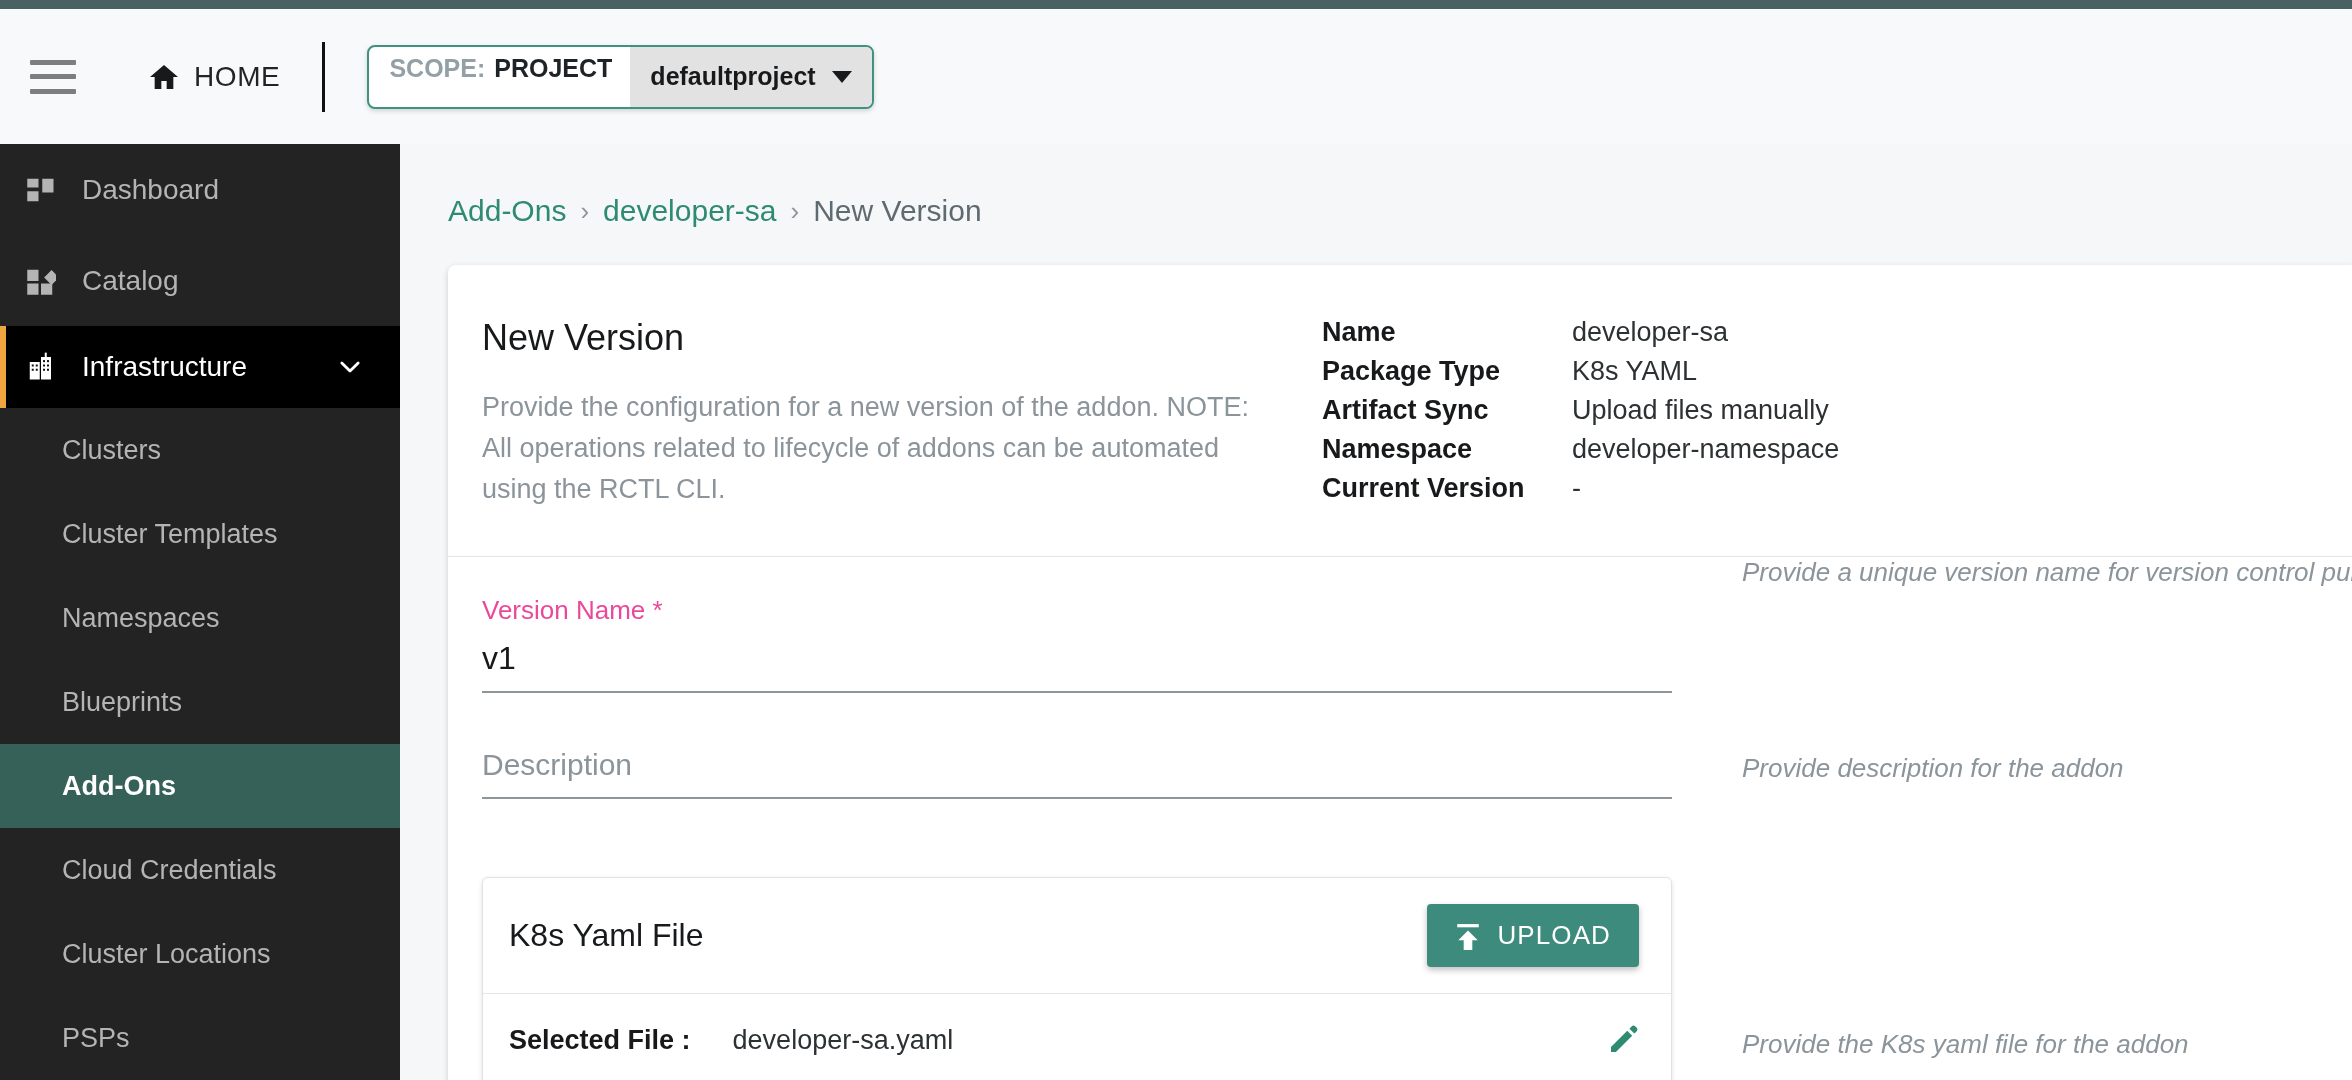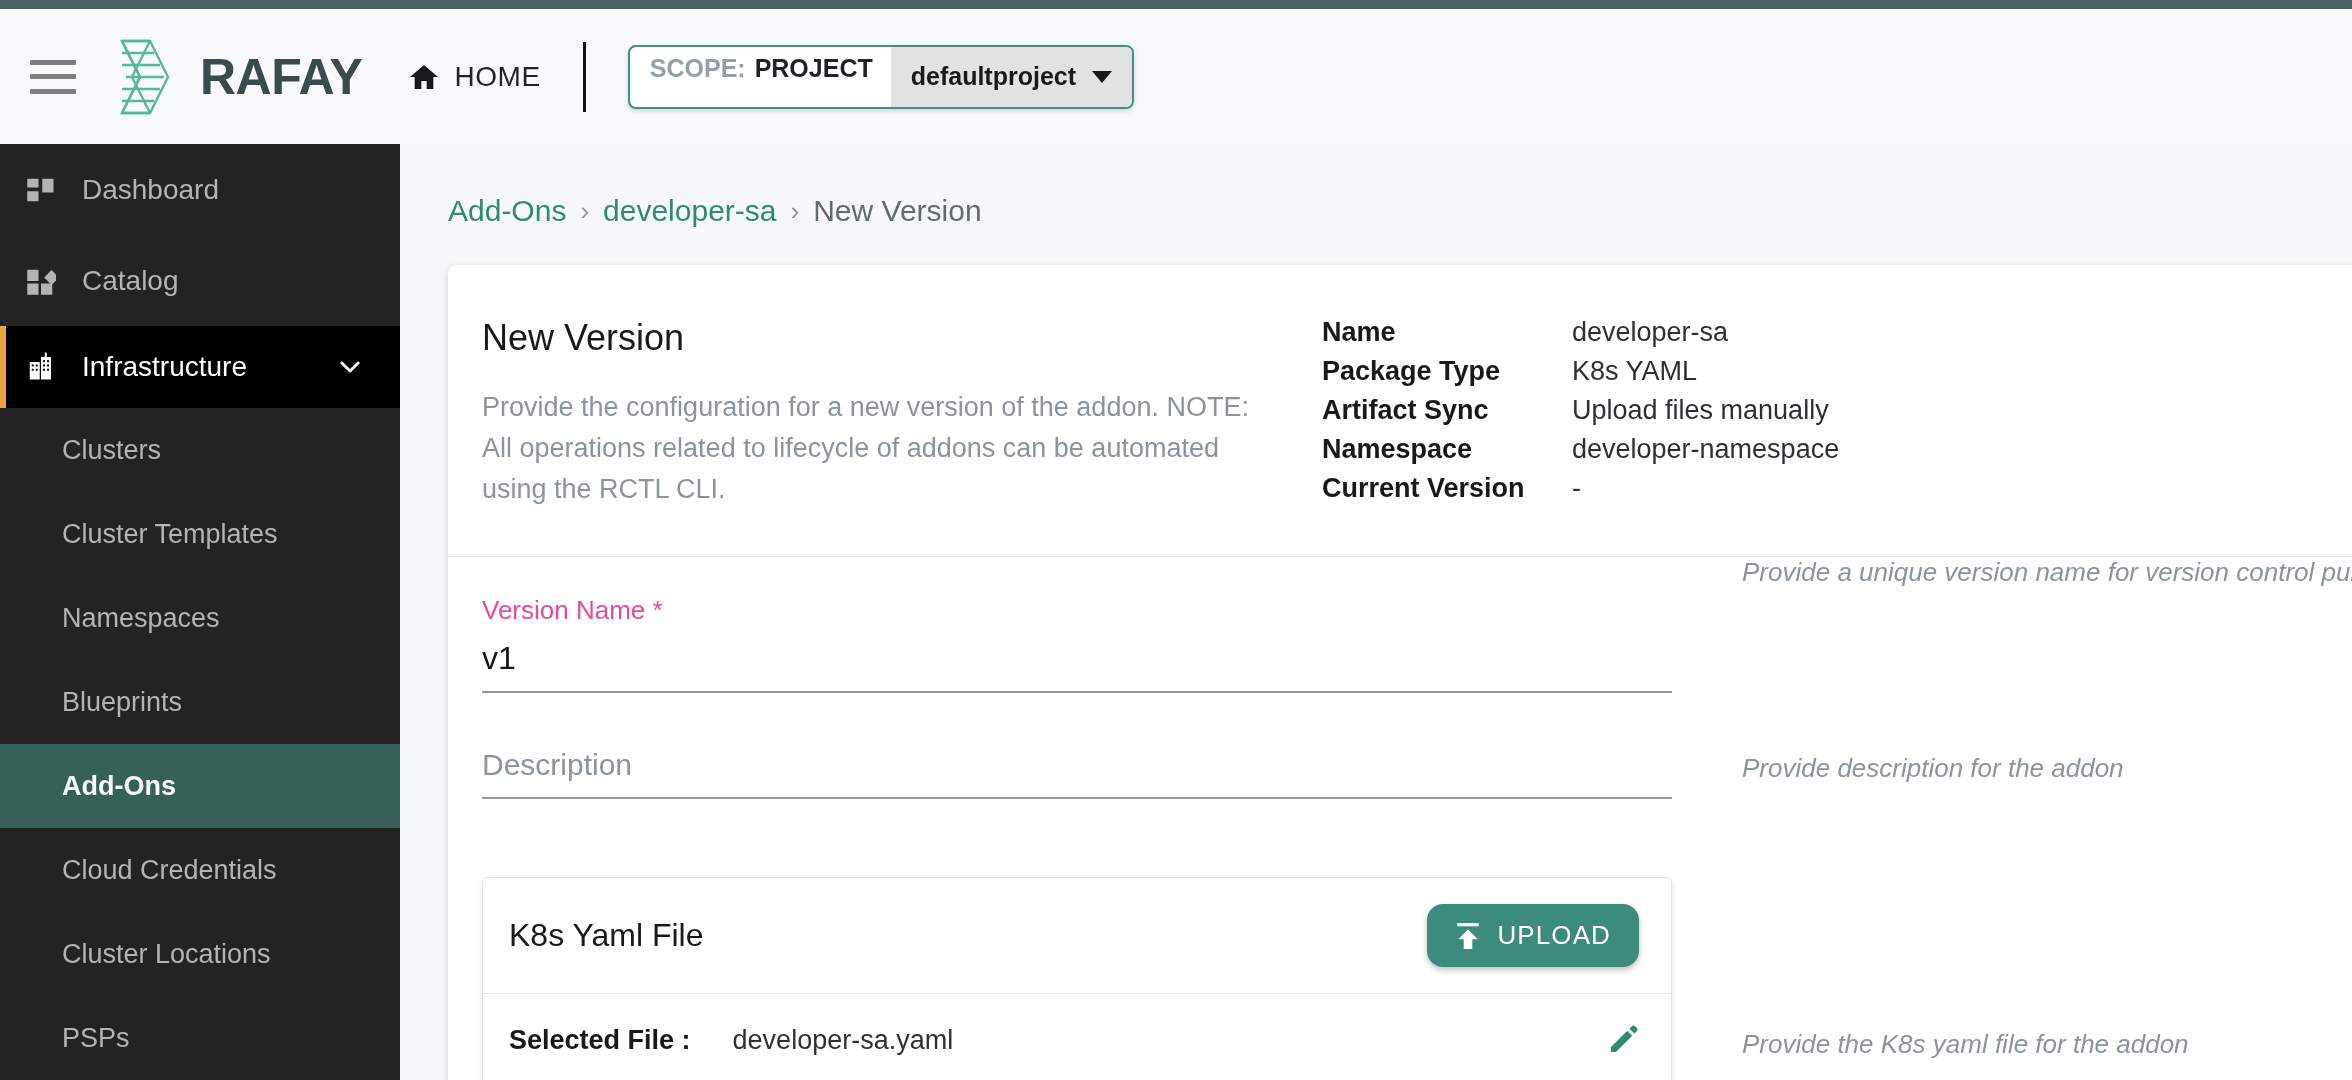--- a/index.html
+++ b/index.html
@@ -181,23 +181,23 @@
     overflow: hidden;
     background: #fff;
   }
   .file-card-head {
     display: flex; align-items: center; justify-content: space-between;
     padding: 26px 32px 26px 26px;
     border-bottom: 1px solid #e4e7e9;
   }
   .file-card-title { font-size: 32px; color: #17191b; }
   .upload-btn {
-    display: flex; align-items: center; gap: 16px;
+    display: flex; align-items: flex-end; gap: 16px;
     background: #3d8b7d; color: #fff;
-    border: none; border-radius: 16px;
+    border: none; border-radius: 4px;
     padding: 16px 28px;
     font-size: 26px; letter-spacing: 1.1px; font-weight: 400;
     cursor: pointer;
     box-shadow: 0 3px 6px rgba(0,0,0,0.25);
     font-family: "Liberation Sans", sans-serif;
   }
   .upload-icon { width: 26px; height: 28px; display: block; }
 
   .file-card-body {
     display: flex; align-items: center;
@@ -215,32 +215,20 @@
 <div class="top-strip"></div>
 
 <div class="header">
 
   <div class="hamburger">
     <span></span>
       <span></span>
       <span></span>
   </div>
 
-  <div class="logo-wrap">
-    <svg class="logo-mark" viewBox="0 0 86 80">
-      <g stroke="#57b79c" stroke-width="2.4" fill="none">
-        <path d="M20 4 L48 4 L66 40 L48 76 L20 76 L38 40 Z"></path>
-        <path d="M20 4 L38 40 L20 76"></path>
-        <path d="M48 4 L30 40 L48 76"></path>
-        <path d="M20 4 L48 4 M20 28 L58 28 M20 52 L58 52 M20 76 L48 76"></path>
-        <path d="M20 16 L52 16 M24 40 L62 40 M20 64 L52 64"></path>
-      </g>
-    </svg>
-    <div class="logo-text">RAFAY</div>
-  </div>
 
   <div class="home-link">
     <svg class="home-icon" viewBox="0 0 24 24">
       <path fill="#17191b" d="M12 3 L1.5 12 H5 V21 H10 V15 H14 V21 H19 V12 H22.5 Z"></path>
     </svg>
     <div class="home-label">HOME</div>
   </div>
 
   <div class="divider-vert"></div>
 

